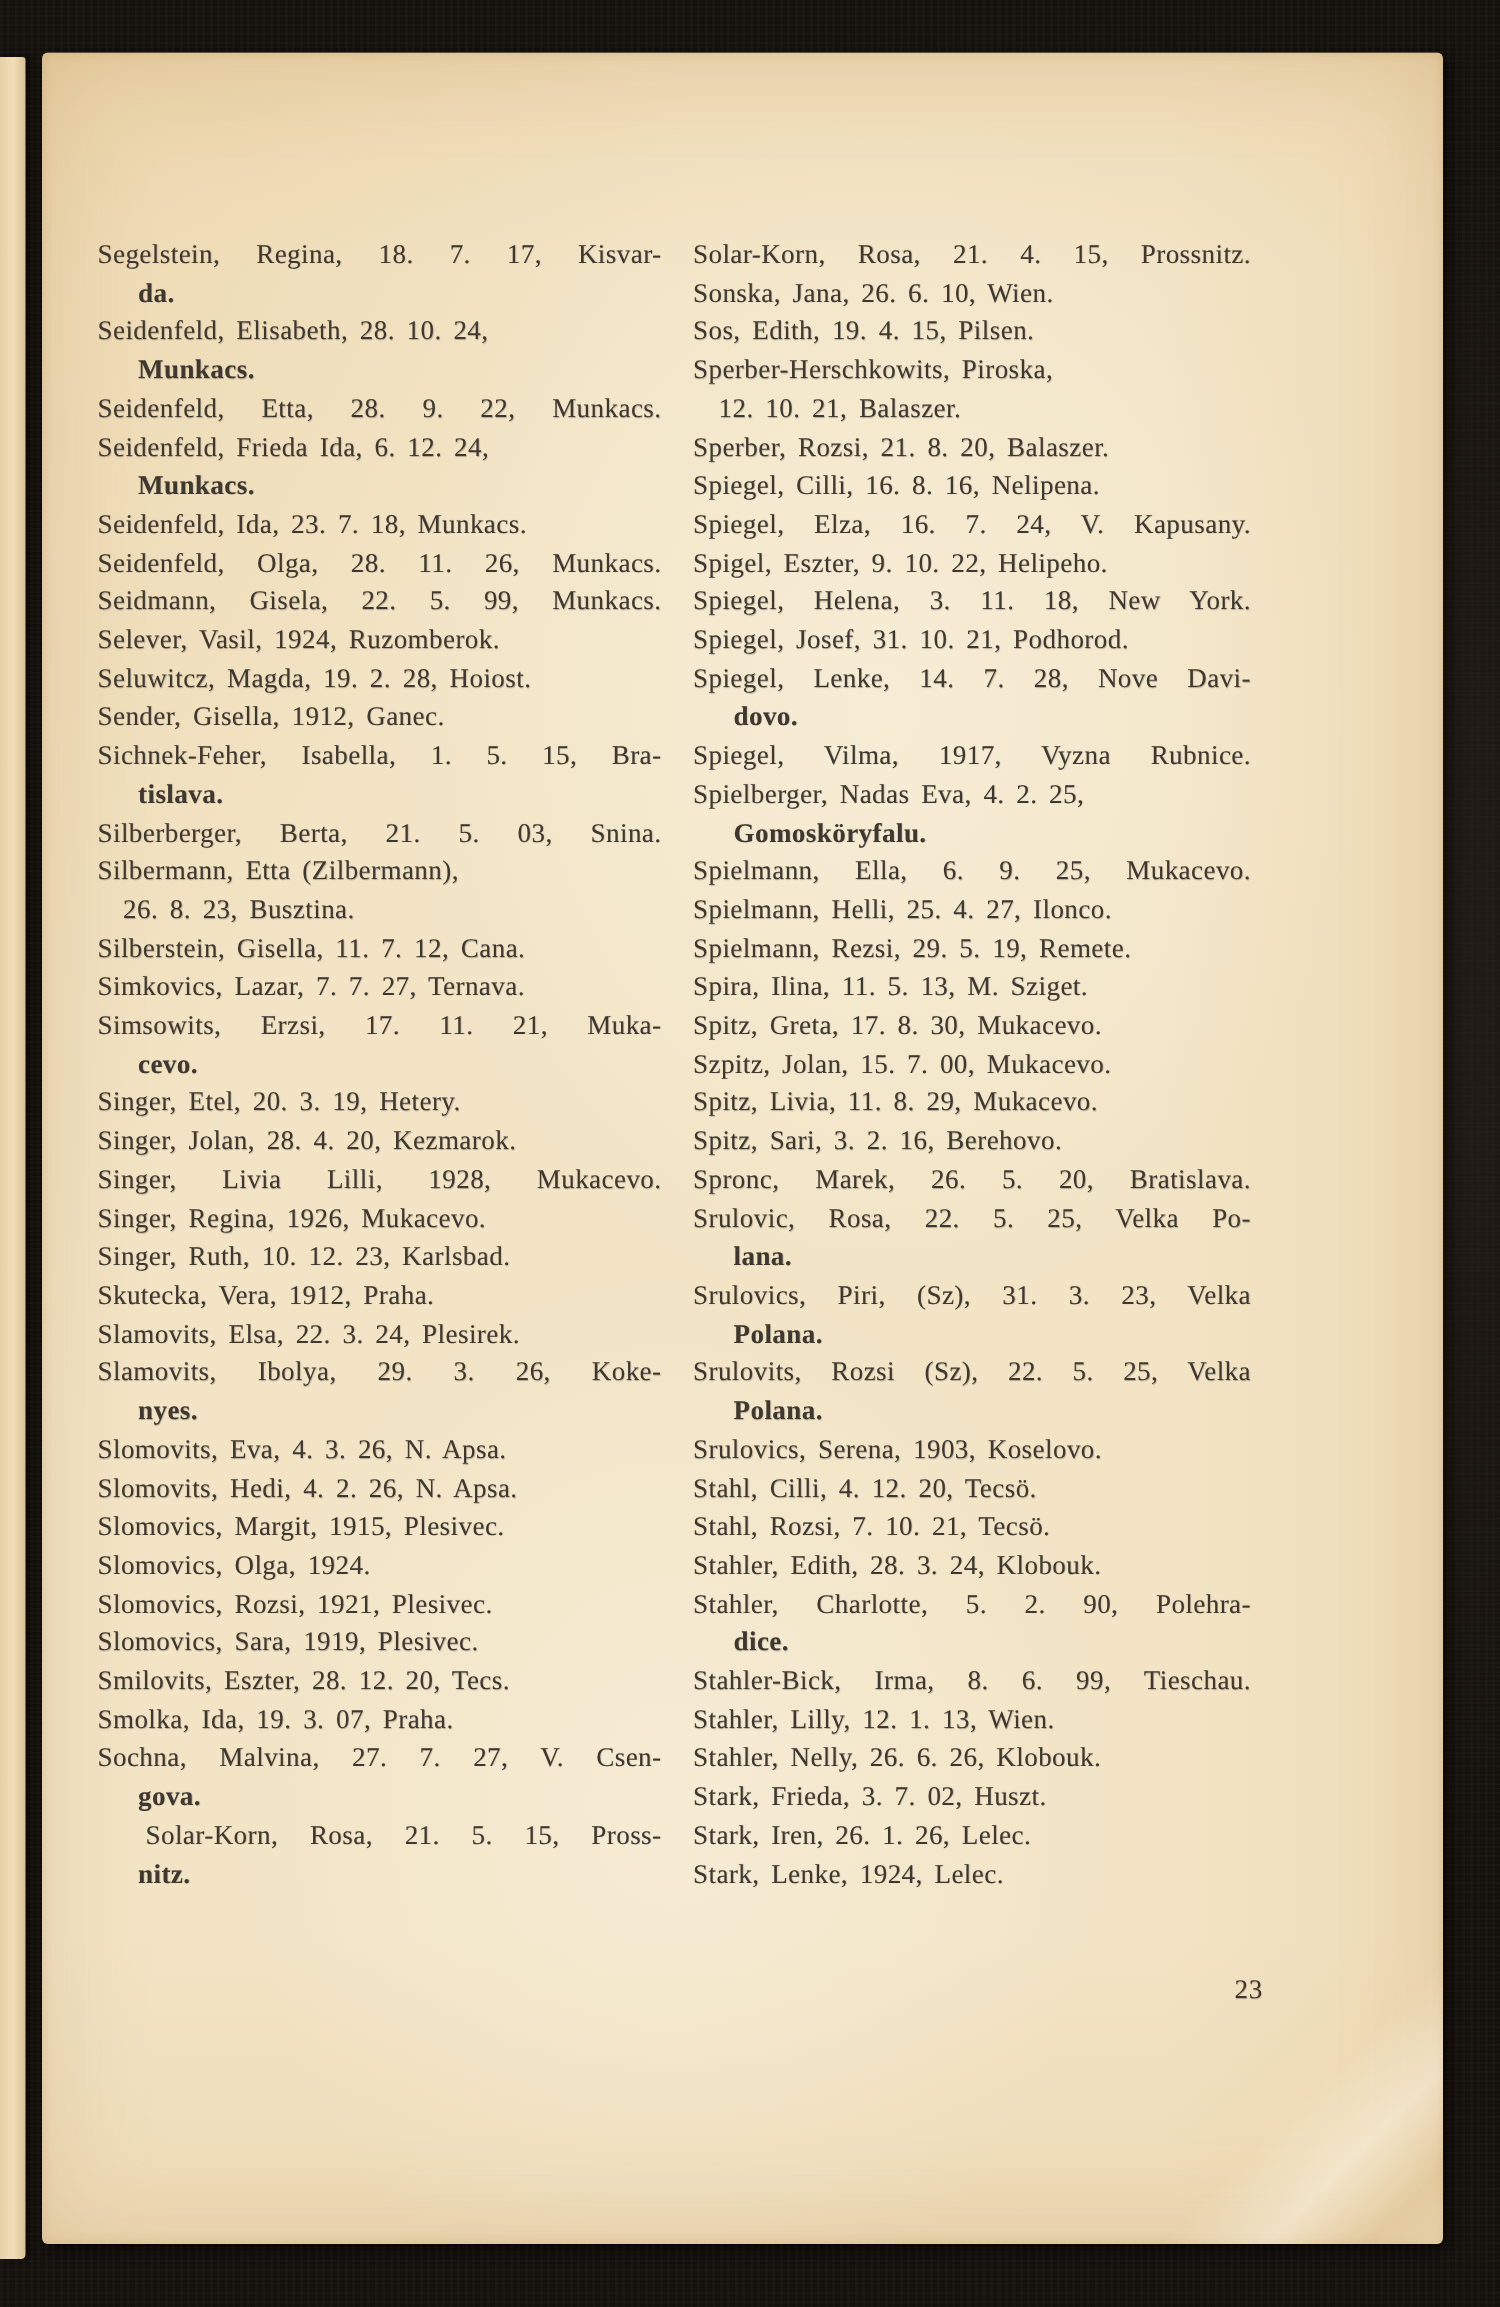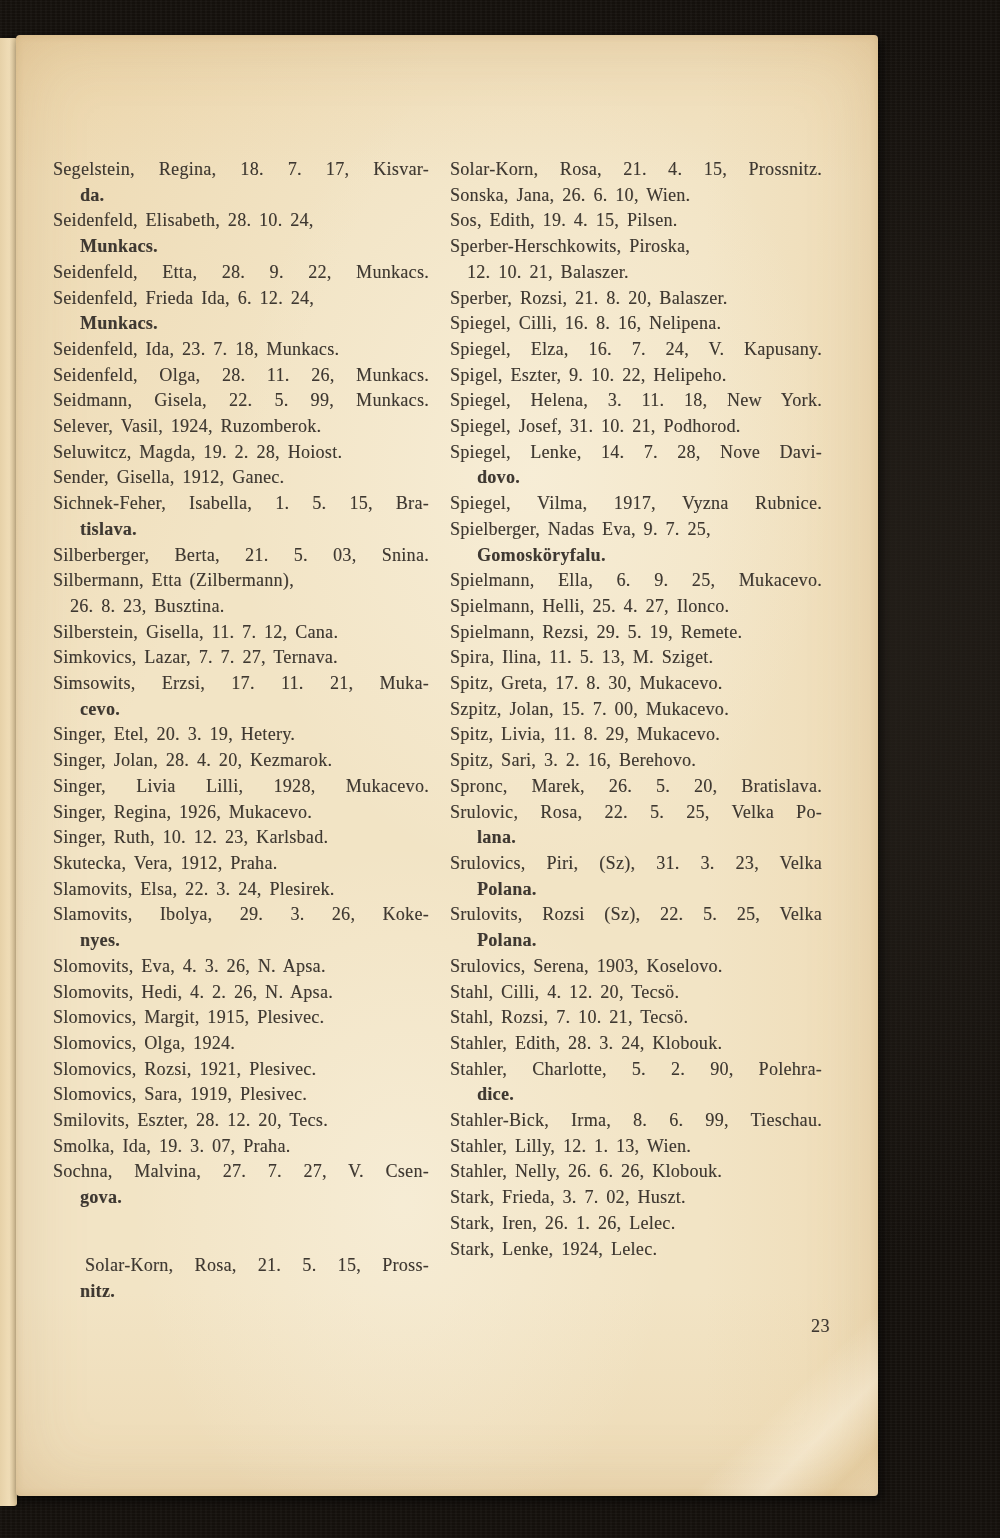--- a/index.html
+++ b/index.html
@@ -15,21 +15,21 @@
       repeating-linear-gradient(0deg, rgba(255,255,255,0.025) 0 1px, rgba(0,0,0,0) 1px 3px),
       repeating-linear-gradient(90deg, rgba(255,255,255,0.018) 0 2px, rgba(0,0,0,0) 2px 5px);
   }
   .prev-page {
     position:absolute; left:0; top:38px; width:17px; height:1468px;
     background:linear-gradient(90deg, #e6d1a8 0%, #f0ddb7 55%, #d8c093 100%);
     border-radius:0 2px 3px 0;
     box-shadow:2px 0 4px rgba(0,0,0,0.6);
   }
   .page {
-    position:absolute; left:16px; top:35px; width:862px; height:1461px;
+    position:absolute; left:28px; top:35px; width:934px; height:1461px;
     border-radius:4px;
     background-color:#f2e4c5;
     background-image:
       radial-gradient(ellipse 50% 40% at 60% 30%, rgba(250,243,225,0.60), rgba(250,243,225,0) 70%),
       radial-gradient(ellipse 45% 35% at 45% 80%, rgba(250,244,228,0.50), rgba(250,244,228,0) 70%),
       linear-gradient(115deg, rgba(225,190,130,0.30), rgba(225,190,130,0) 28%),
       linear-gradient(270deg, rgba(228,196,142,0.25), rgba(228,196,142,0) 20%),
       linear-gradient(0deg,   rgba(226,196,146,0.30), rgba(226,196,146,0) 14%),
       linear-gradient(180deg, rgba(232,204,156,0.35), rgba(232,204,156,0) 10%);
     box-shadow: inset 0 0 70px rgba(168,124,62,0.22),
@@ -51,21 +51,21 @@
     color:#3e3831;
     letter-spacing:0.3px; word-spacing:3px;
     text-shadow:0.4px 0.4px 0.6px rgba(62,55,45,0.35);
   }
   .col1 { left:37px;  width:376px; }
   .col2 { left:434px; width:372px; }
   .line { white-space:nowrap; }
   .line.just { white-space:normal; text-align:justify; text-align-last:justify; }
   .i1 { padding-left:27px;font-weight:bold; }
   .i2 { padding-left:17px; }
-  .i3 { padding-left:32px;margin-top:42px; }
+  .i3 { padding-left:32px; }
   .page-number {
     position:absolute; left:795px; top:1281px;
     font-size:18px; color:#3e3831;
     letter-spacing:0.5px;
     text-shadow:0.4px 0.4px 0.6px rgba(62,55,45,0.35);
   }
 </style>
 </head>
 <body>
 
@@ -125,21 +125,21 @@
         <div class="line i2">12. 10. 21, Balaszer.</div>
         <div class="line">Sperber, Rozsi, 21. 8. 20, Balaszer.</div>
         <div class="line">Spiegel, Cilli, 16. 8. 16, Nelipena.</div>
         <div class="line just">Spiegel, Elza, 16. 7. 24, V. Kapusany.</div>
         <div class="line">Spigel, Eszter, 9. 10. 22, Helipeho.</div>
         <div class="line just">Spiegel, Helena, 3. 11. 18, New York.</div>
         <div class="line">Spiegel, Josef, 31. 10. 21, Podhorod.</div>
         <div class="line just">Spiegel, Lenke, 14. 7. 28, Nove Davi-</div>
         <div class="line i1">dovo.</div>
         <div class="line just">Spiegel, Vilma, 1917, Vyzna Rubnice.</div>
-        <div class="line">Spielberger, Nadas Eva, 9. 7. 25,</div>
+        <div class="line">Spielberger, Nadas Eva, 4. 2. 25,</div>
         <div class="line i1">Gomosköryfalu.</div>
         <div class="line just">Spielmann, Ella, 6. 9. 25, Mukacevo.</div>
         <div class="line">Spielmann, Helli, 25. 4. 27, Ilonco.</div>
         <div class="line">Spielmann, Rezsi, 29. 5. 19, Remete.</div>
         <div class="line">Spira, Ilina, 11. 5. 13, M. Sziget.</div>
         <div class="line">Spitz, Greta, 17. 8. 30, Mukacevo.</div>
         <div class="line">Szpitz, Jolan, 15. 7. 00, Mukacevo.</div>
         <div class="line">Spitz, Livia, 11. 8. 29, Mukacevo.</div>
         <div class="line">Spitz, Sari, 3. 2. 16, Berehovo.</div>
         <div class="line just">Spronc, Marek, 26. 5. 20, Bratislava.</div>

